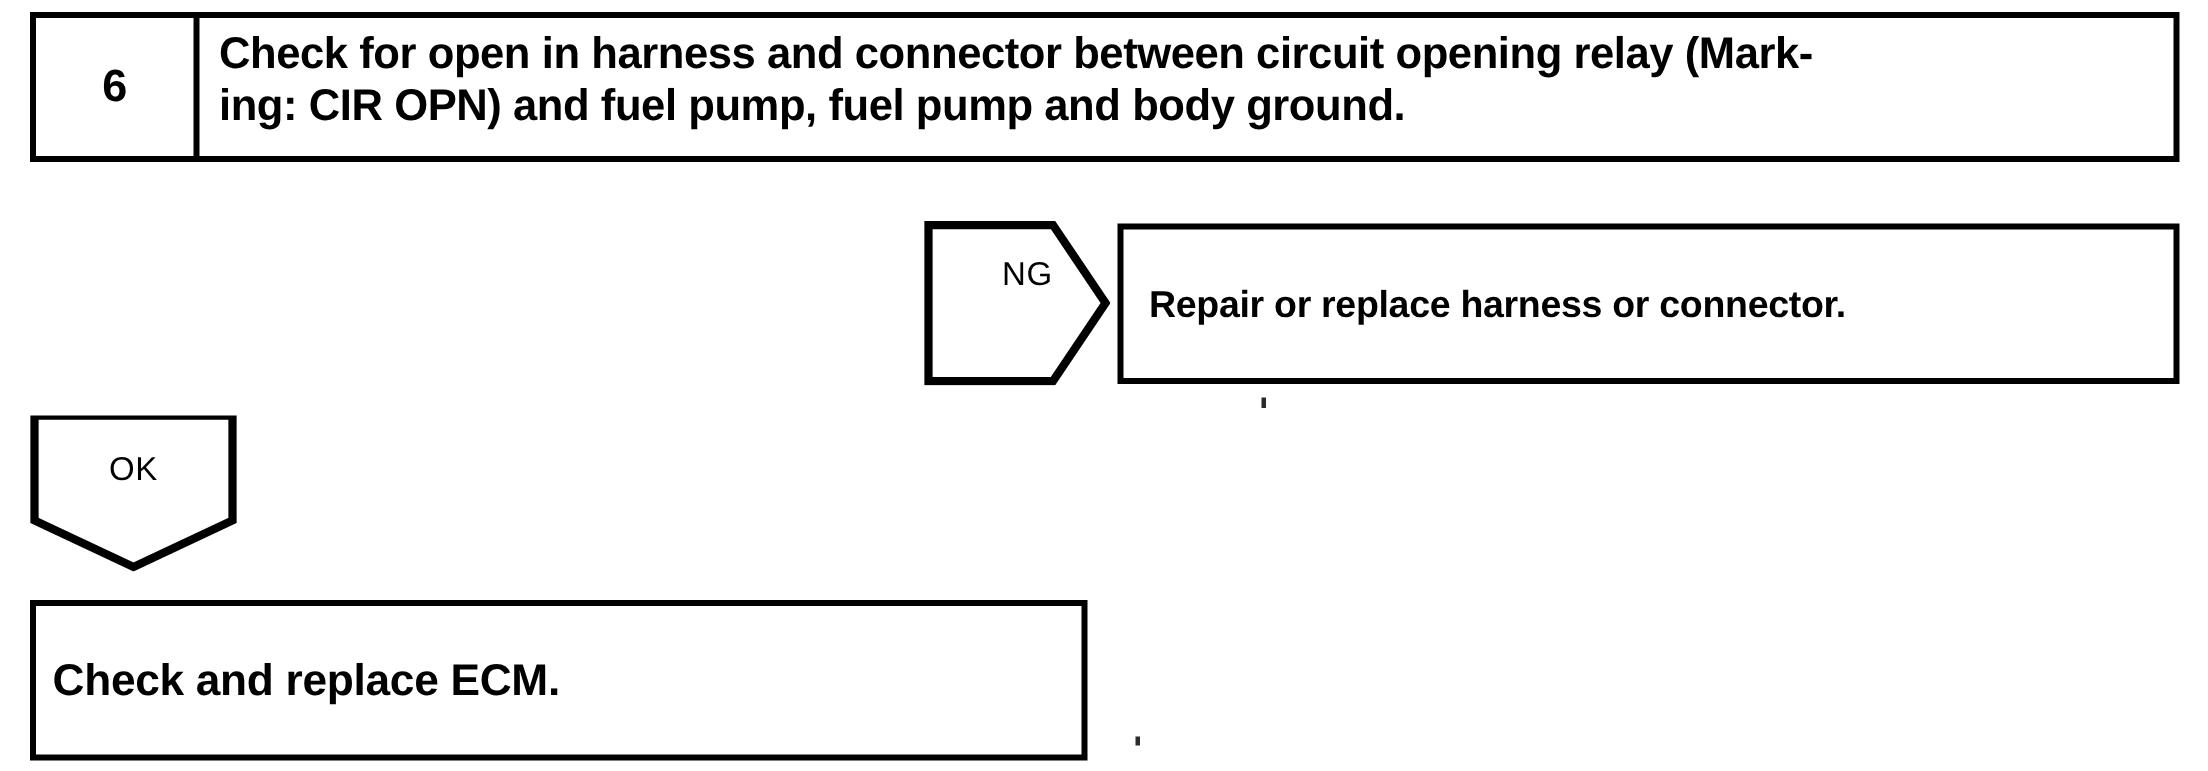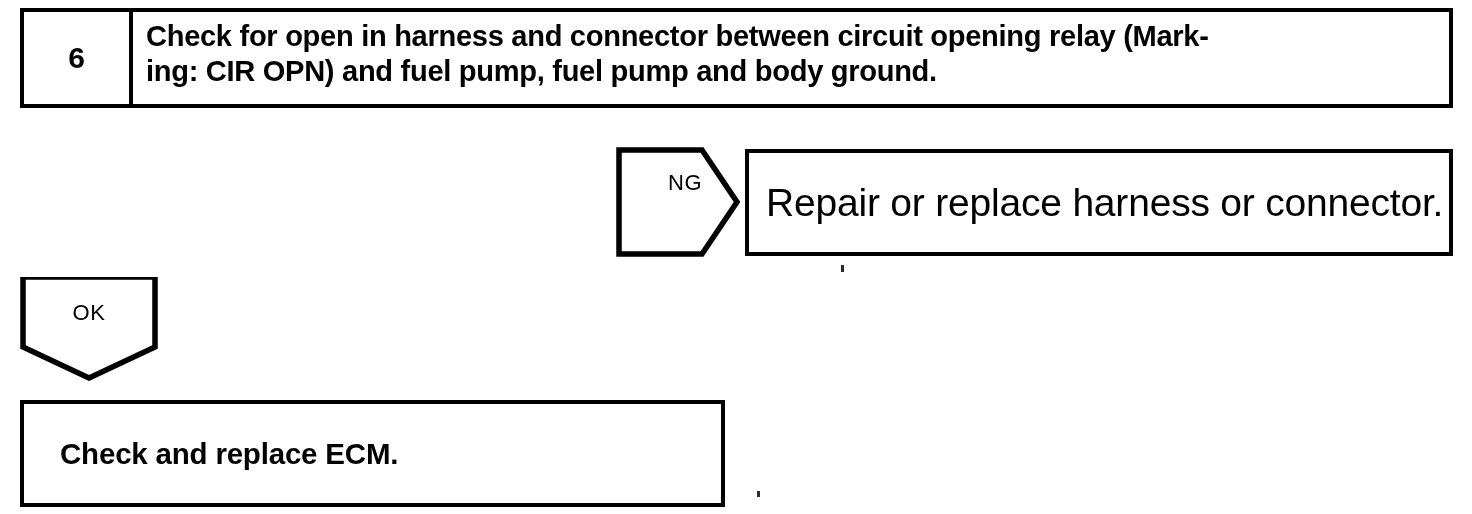--- a/index.html
+++ b/index.html
@@ -95,22 +95,22 @@
     width: 708px;
     height: 107px;
     border: 4px solid #000;
     box-sizing: border-box;
     background: #fff;
     display: flex;
     align-items: center;
     padding-left: 17px;
   }
   .ng-result-text {
-    font-size: 39px;
-    font-weight: normal;
+    font-size: 25px;
+    font-weight: bold;
     letter-spacing: -0.2px;
     line-height: 34px;
   }
 
   
   .ok-pentagon {
     position: absolute;
     left: 20px;
     top: 277px;
     width: 128px;
@@ -140,21 +140,21 @@
     position: absolute;
     left: 20px;
     top: 400px;
     width: 705px;
     height: 107px;
     border: 4px solid #000;
     box-sizing: border-box;
     background: #fff;
     display: flex;
     align-items: center;
-    padding-left: 36px;
+    padding-left: 11px;
   }
   .ok-result-text {
     font-size: 29.5px;
     font-weight: bold;
     letter-spacing: -0.2px;
     line-height: 34px;
   }
 
   
   .artifact {

